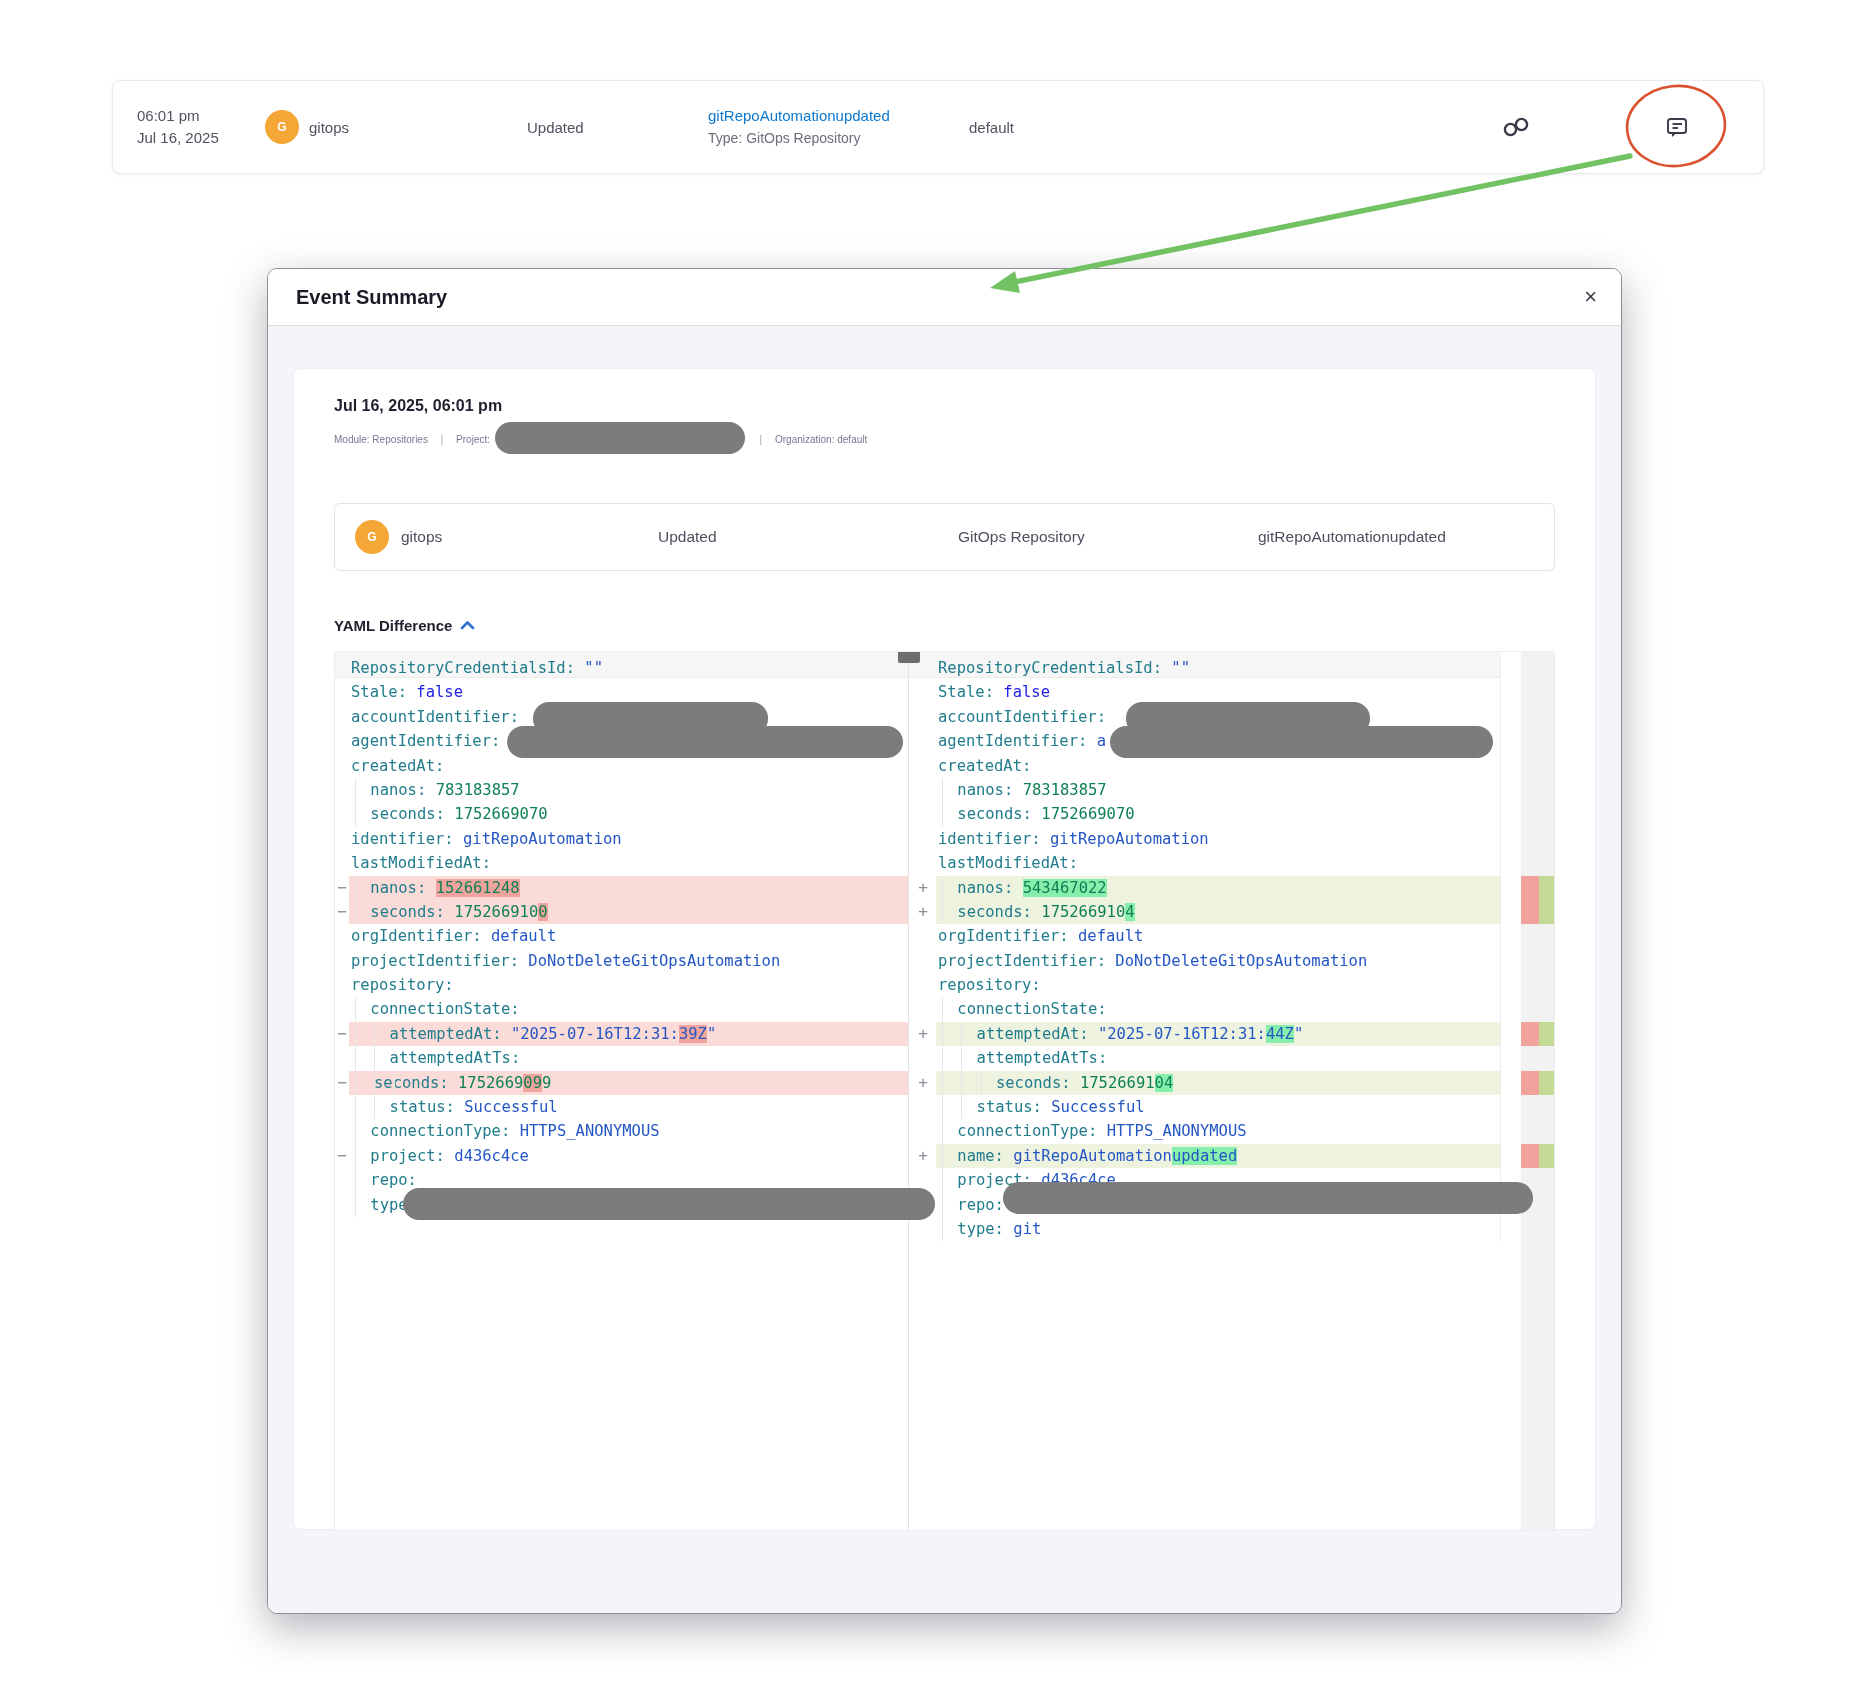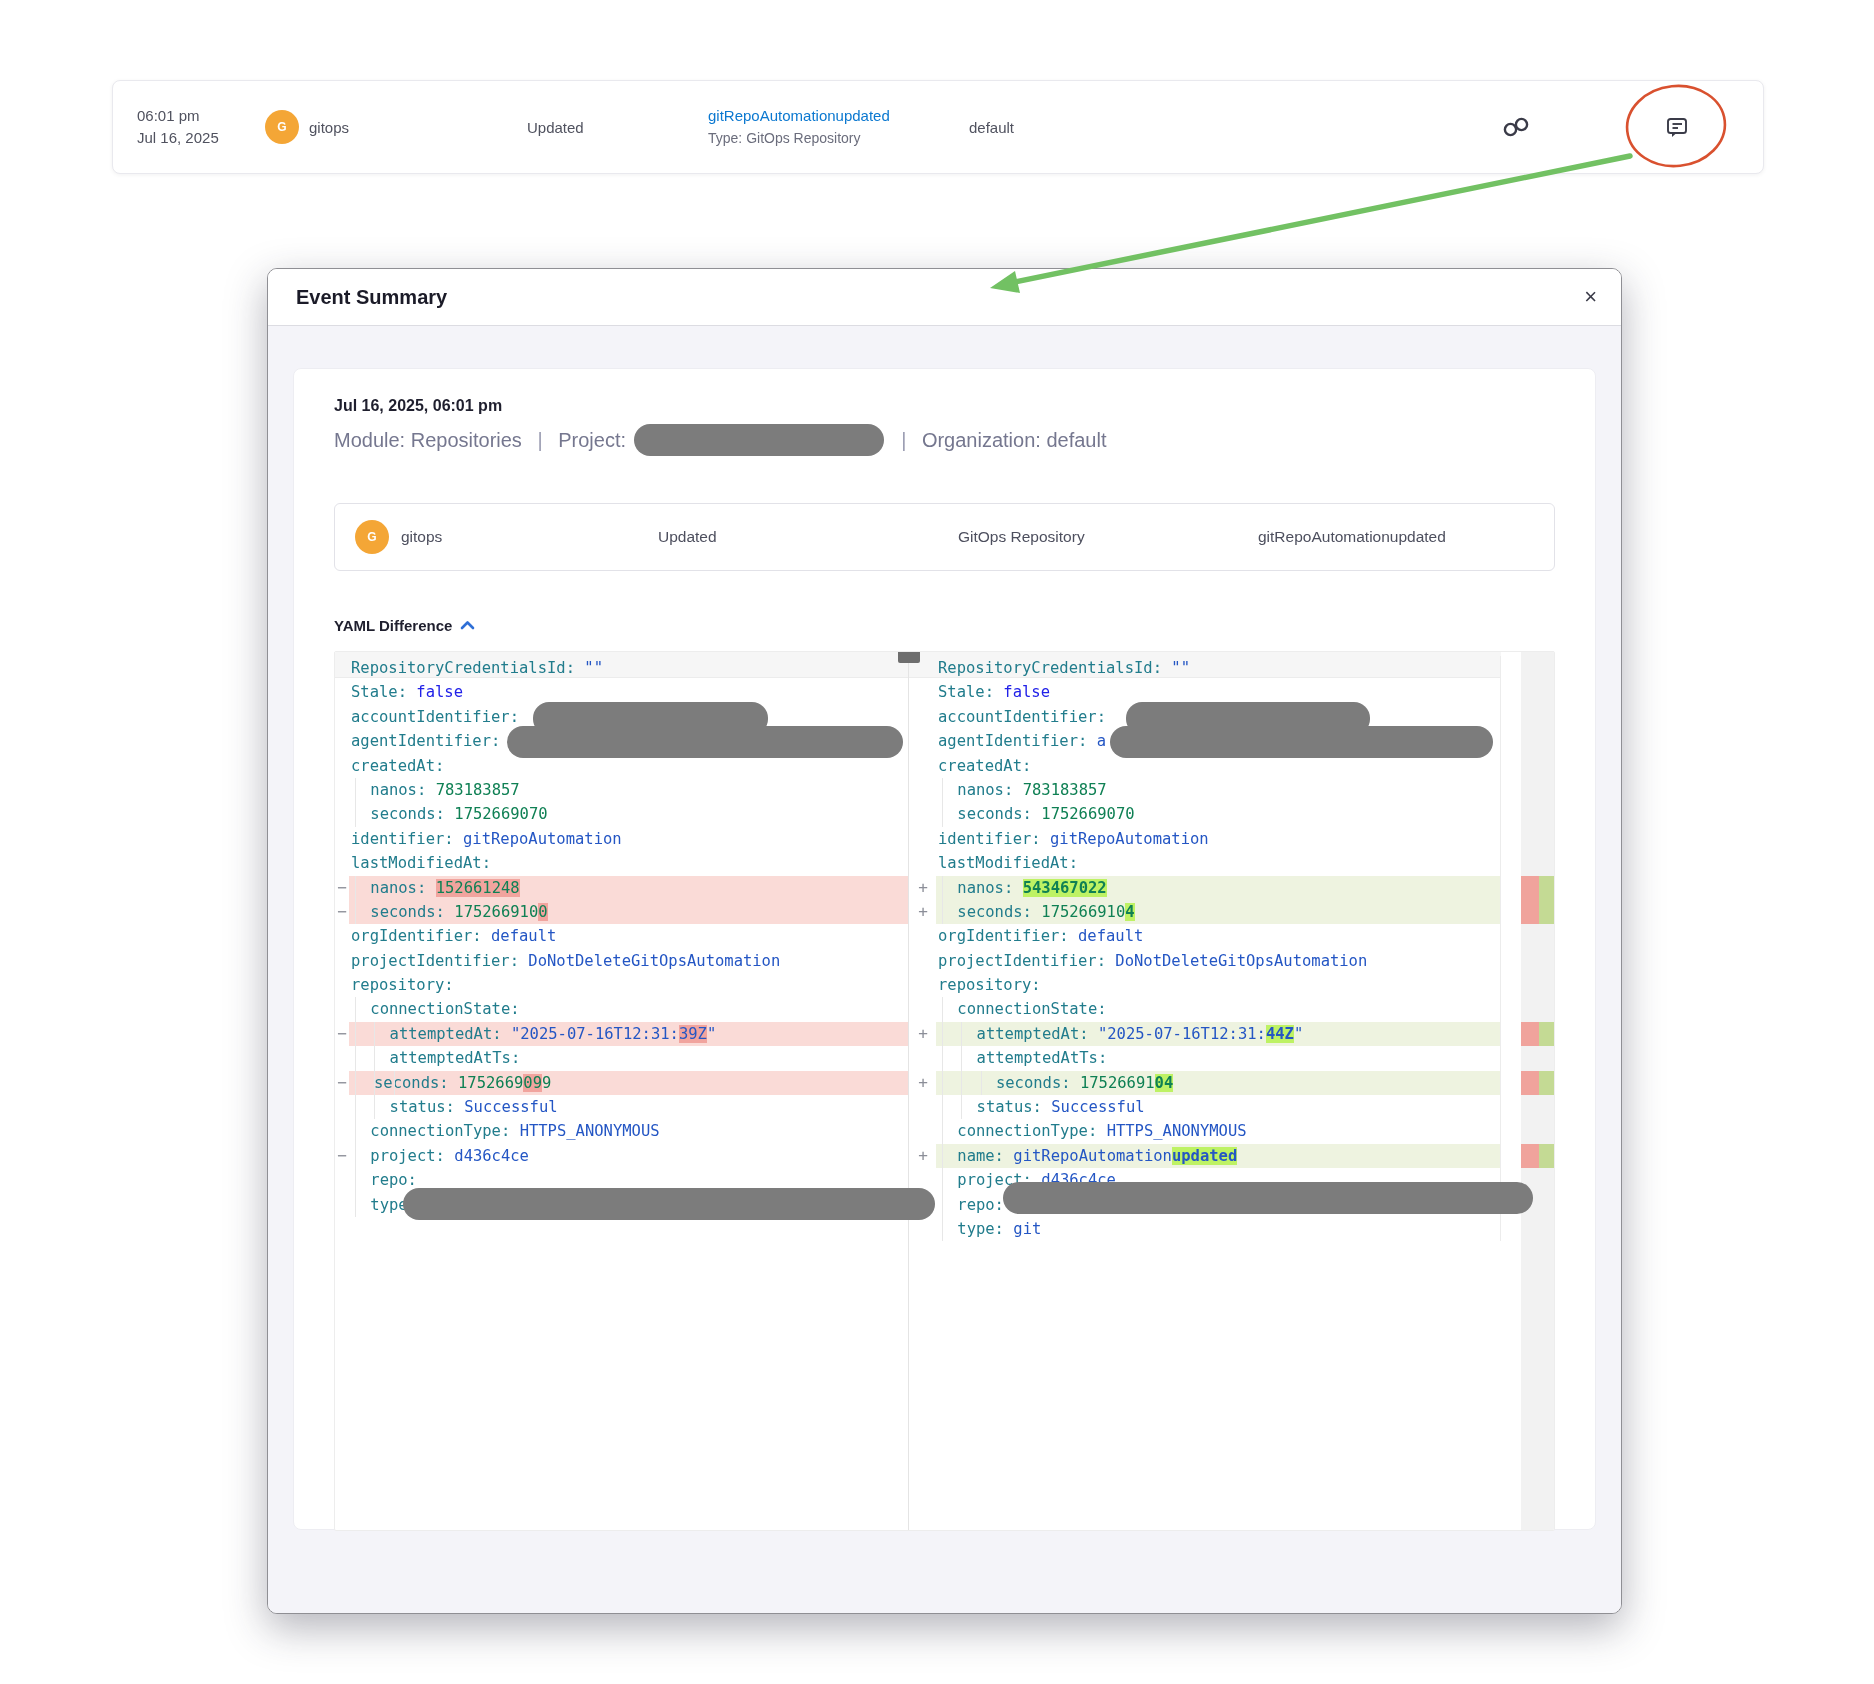--- a/index.html
+++ b/index.html
@@ -45,21 +45,21 @@
     padding:0 24px 0 28px;border-bottom:1px solid #dcdce2;background:#fff;
   }
   .modal-title{font-size:20px;font-weight:bold;color:#1b1b28;}
   .modal-close{font-size:22px;color:#3a3b48;cursor:pointer;line-height:22px;}
   .modal-body{flex:1;background:#f4f4f9;padding:42px 25px 34px 25px;}
   .event-card{
     background:#fff;border-radius:8px;border:1px solid #ededf2;
     padding:28px 40px 20px 40px;height:1162px;box-sizing:border-box;
   }
   .event-date{font-size:16px;font-weight:bold;color:#1f1f2e;margin-bottom:8px;}
-  .event-meta{font-size:20px;color:#75778f;line-height:34px;height:34px;margin-bottom:46px;white-space:nowrap;}
+  .event-meta{font-size:10px;color:#75778f;line-height:34px;height:34px;margin-bottom:46px;white-space:nowrap;}
   .meta-sep{margin:0 10px;color:#9b9db2;}
   .redact-pill{
     display:inline-block;width:250px;height:32px;border-radius:16px;background:#7c7c7c;
     vertical-align:middle;margin:0 2px;position:relative;top:-2px;
   }
   .evt-grid{display:grid;grid-template-columns:303px 300px 300px 1fr;padding-left:20px;align-items:center;}
   .evt-headers{margin-bottom:12px;}
   .evt-headers div{font-size:12.5px;font-weight:bold;letter-spacing:.5px;color:#23232e;}
   .evt-rowbox{border:1px solid #e2e2e8;border-radius:6px;height:66px;}
   .evt-rowbox div{font-size:15.5px;color:#4d4f5e;}
@@ -82,21 +82,21 @@
   .paneR{position:absolute;left:601px;top:4px;width:565px;border-right:1px solid #ececec;box-sizing:border-box;}
   .ruler-gap{position:absolute;left:1166px;top:0;width:20px;height:100%;background:#fff;}
   .ruler{position:absolute;left:1186px;top:0;width:36px;height:100%;background:#f2f2f2;cursor:pointer;}
   .ruler .mark-red{position:absolute;left:0;width:18px;background:#f0a39c;}
   .ruler .mark-green{position:absolute;left:18px;width:18px;background:#c4da94;}
   .dline{position:relative;height:24.4px;white-space:pre;padding-left:2px;box-sizing:border-box;z-index:1;}
   .gline{height:24.4px;text-align:center;color:#8b8e98;font-size:16px;z-index:2;position:relative;}
   .chgL{background:#fadbd7;}
   .chgR{background:#eef3e0;}
   .chgL .hl{background:#f1a49e;}
-  .chgR .hl{background:#bef264;font-weight:bold;}
+  .chgR .hl{background:#86efac;}
   .t-key{color:#217c8c;}
   .t-id,.t-str{color:#2456c4;}
   .t-kw{color:#2121e8;}
   .t-num{color:#0f8054;}
   .guide{position:absolute;top:0;bottom:0;width:1px;background:#e7e7e7;}
   .redact-blob{position:absolute;background:#7c7c7c;border-radius:16px;z-index:5;}
 </style>
 </head>
 <body>
 

